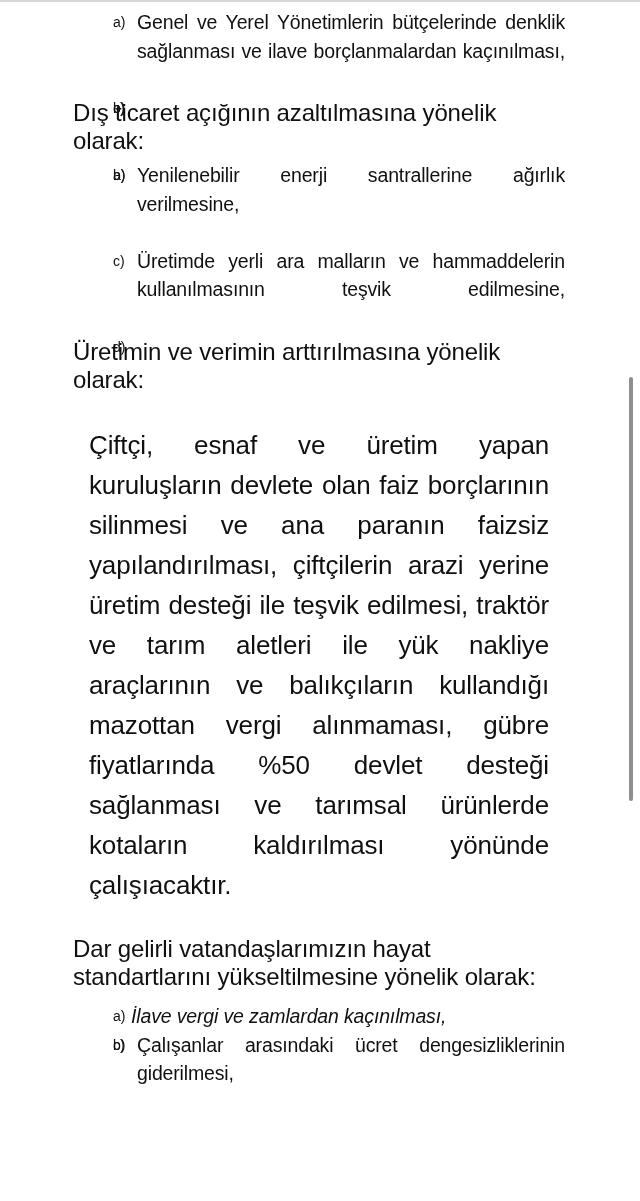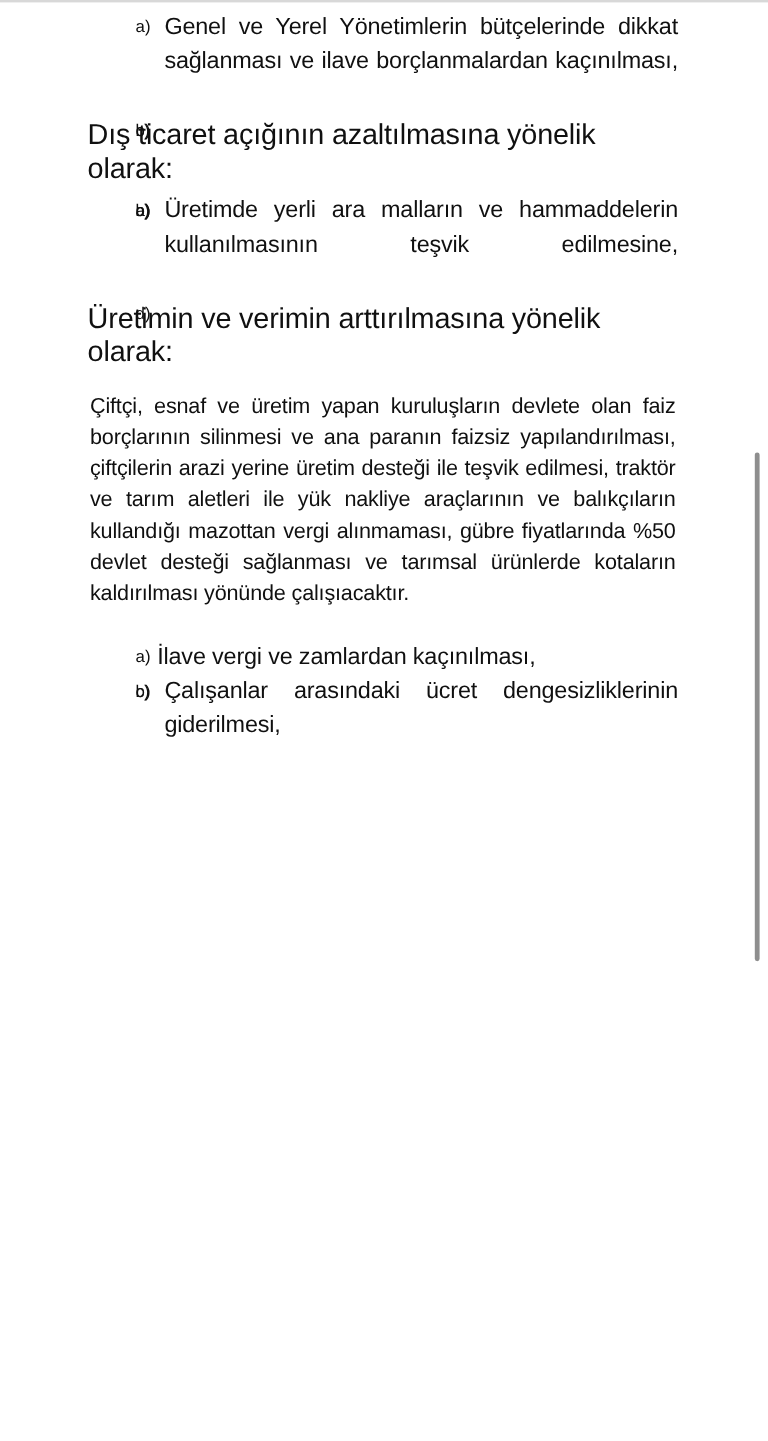--- a/index.html
+++ b/index.html
@@ -32,25 +32,25 @@
 
   .content {
     position: absolute;
     left: 73px;
     top: 8px;
     width: 492px;
   }
 
   
   .para {
-    font-size: 18px;
-    line-height: 26px;
+    font-size: 26px;
+    line-height: 40px;
     text-align: justify;
     text-justify: inter-word;
-    margin: 2px;
+    margin: 16px;
     letter-spacing: -0.15px;
     word-spacing: 0px;
   }
 
   .heading {
     font-size: 24px;
     line-height: 28.6px;
     text-align: left;
     margin: 0;
     letter-spacing: -0.15px;
@@ -103,20 +103,21 @@
     letter-spacing: 0;
   }
   .indent-tight > li.flush {
     padding-left: 58px;
   }
   .indent-tight > li.flush > .marker {
     left: 40px;
   }
   .indent-tight > li.flush > .body {
     text-align: justify;
+    font-style: italic;
   }
 
   
   li .body { display: block; }
   li .body::after {
     content: "";
     display: inline-block;
     width: 100%;
   }
   li .body.nostretch::after { display: none; }
@@ -145,21 +146,21 @@
 
 <div class="page">
 
   <div class="top-edge"></div>
 
   <div class="content">
 
     <ol class="alpha indent-wide">
       <li>
         <span class="marker">a)</span>
-        <span class="body">Genel ve Yerel Yönetimlerin bütçelerinde dikkat sağlanması ve ilave borçlanmalardan kaçınılması,</span>
+        <span class="body">Genel ve Yerel Yönetimlerin bütçelerinde denklik sağlanması ve ilave borçlanmalardan kaçınılması,</span>
       </li>
       <li>
         <span class="marker">b)</span>
       </li>
       <li>
         <span class="marker">c)</span>
       </li>
     </ol>
 
     <div class="gap-sm"></div>
@@ -167,40 +168,42 @@
     <p class="heading">Dış ticaret açığının azaltılmasına yönelik olarak:</p>
 
     <div class="gap-sm"></div>
 
     <ol class="alpha indent-wide">
       <li>
         <span class="marker">a)</span>
       </li>
       <li>
         <span class="marker">b)</span>
+        <span class="body">Yenilenebilir enerji santrallerine ağırlık verilmesine,</span>
       </li>
       <li>
         <span class="marker">c)</span>
         <span class="body">Üretimde yerli ara malların ve hammaddelerin kullanılmasının teşvik edilmesine,</span>
       </li>
       <li>
         <span class="marker">d)</span>
       </li>
     </ol>
 
     <div class="gap-sm"></div>
 
     <p class="heading">Üretimin ve verimin arttırılmasına yönelik olarak:</p>
 
     <div class="gap-lg"></div>
 
     <p class="para">Çiftçi, esnaf ve üretim yapan kuruluşların devlete olan faiz borçlarının silinmesi ve ana paranın faizsiz yapılandırılması, çiftçilerin arazi yerine üretim desteği ile teşvik edilmesi, traktör ve tarım aletleri ile yük nakliye araçlarının ve balıkçıların kullandığı mazottan vergi alınmaması, gübre fiyatlarında %50 devlet desteği sağlanması ve tarımsal ürünlerde kotaların kaldırılması yönünde çalışıacaktır.</p>
 
     <div class="gap-lg"></div>
 
+    <p class="heading">Dar gelirli vatandaşlarımızın hayat standartlarını yükseltilmesine yönelik olarak:</p>
 
     <div class="gap-md"></div>
 
     <ol class="alpha indent-tight">
       <li class="flush">
         <span class="marker">a)</span>
         <span class="body nostretch">İlave vergi ve zamlardan kaçınılması,</span>
       </li>
       <li class="flush">
         <span class="marker">b)</span>

